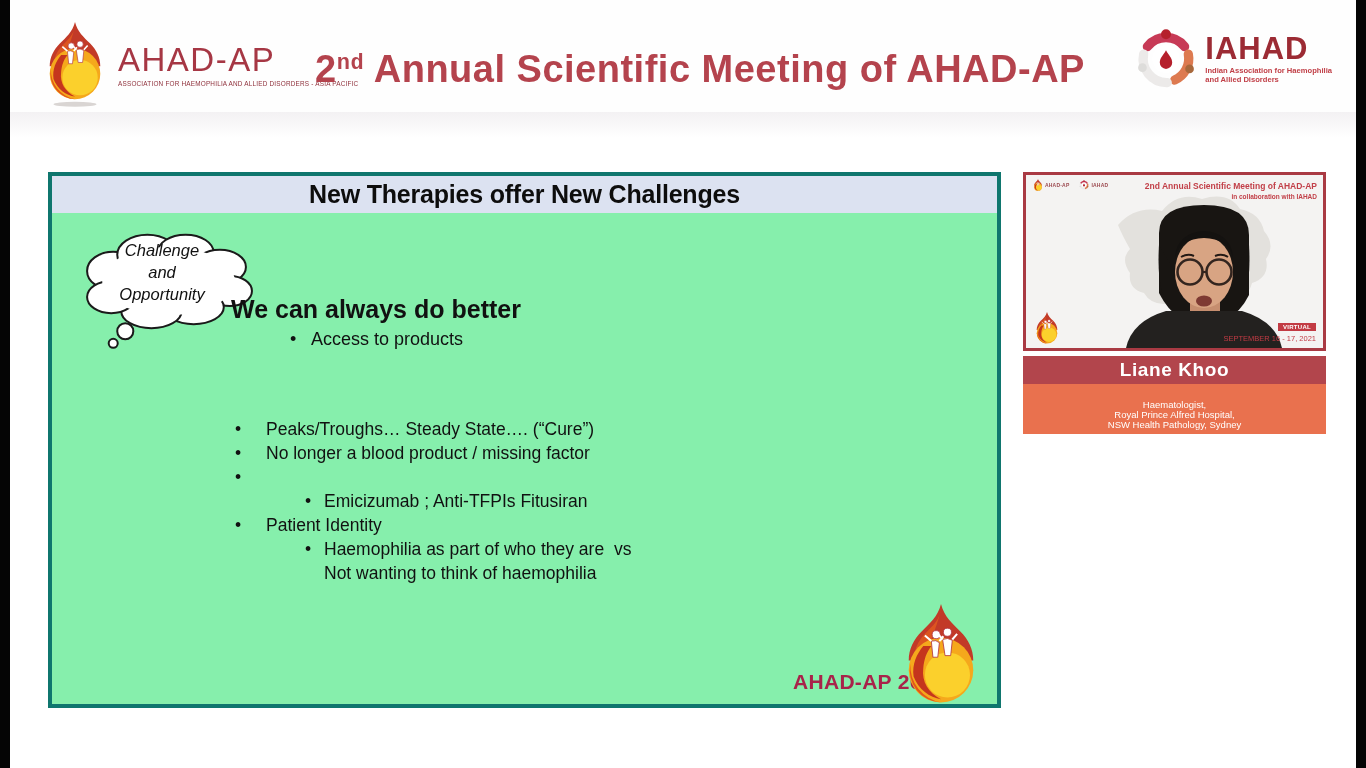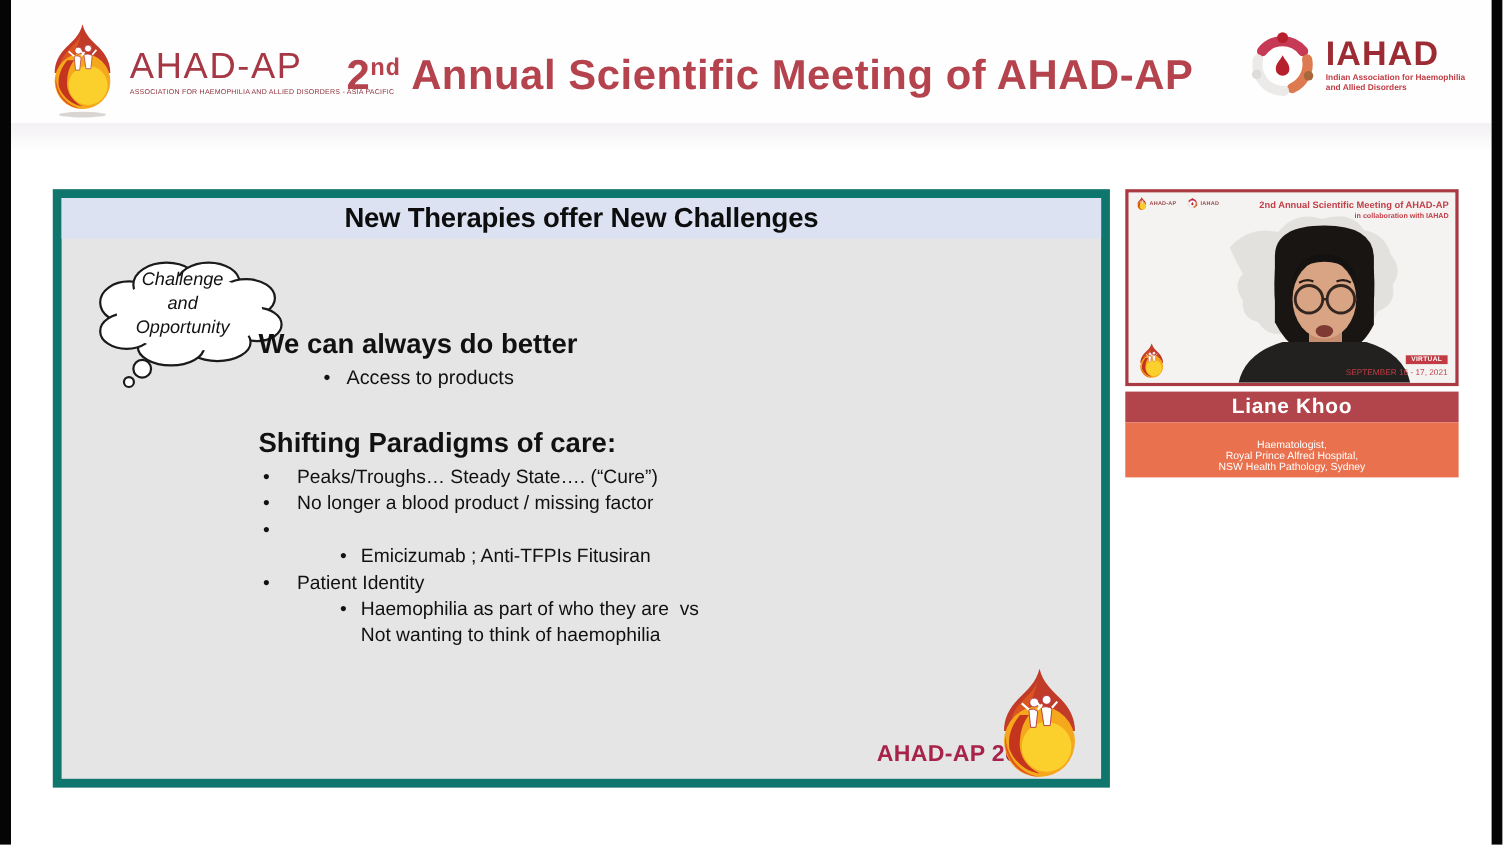--- a/index.html
+++ b/index.html
@@ -21,21 +21,21 @@
   .meeting-title{position:absolute;left:240px;top:48px;width:900px;text-align:center;
     font-size:38px;font-weight:700;color:#b4434d;letter-spacing:.5px;white-space:nowrap;}
   .meeting-title .sup{font-size:22px;position:relative;top:-13px;font-weight:700;font-family:Liberation Mono, monospace;}
   .iahad-logo{position:absolute;right:24px;top:28px;display:flex;align-items:center;gap:8px;}
   .iahad-logo svg{width:62px;height:62px;display:block;}
   .iahad-name{font-size:31px;font-weight:700;color:#9c2b34;letter-spacing:1px;line-height:30px;}
   .iahad-sub{font-size:7.6px;color:#c14048;font-weight:700;line-height:9px;margin-top:2px;}
 
   
   .slide{position:absolute;left:48px;top:172px;width:945px;height:528px;
-    background:#e5e5e5;border:8px solid #0f766e;}
+    background:#86efac;border:4px solid #0f766e;}
   .slide-titlebar{position:absolute;left:0;top:0;width:100%;height:37px;background:#dce2f1;
     display:flex;align-items:center;justify-content:center;}
   .slide-titlebar h1{margin:0;font-size:25px;font-weight:700;color:#0d0d0d;letter-spacing:-.2px;}
 
   .thought-bubble{position:absolute;left:21px;top:46px;width:186px;height:130px;}
   .thought-bubble svg{position:absolute;inset:0;width:100%;height:100%;}
   .bubble-text{position:absolute;left:14px;top:17px;width:150px;text-align:center;
     font-style:italic;font-size:16.5px;line-height:22px;color:#111;}
 
   .heading1{position:absolute;left:179px;top:119px;font-size:25px;font-weight:700;}
@@ -171,21 +171,20 @@
     </div>
   </div>
 
   <div class="heading1">We can always do better</div>
 
   <div class="sub-bullet-1">
     <span class="marker">•</span>
     <span>Access to products</span>
   </div>
 
-  <div class="heading2">Shifting Paradigms of care:</div>
 
   <div class="bullets">
     <div class="b-row lv1">
       <span class="marker">•</span>
       <span>Peaks/Troughs… Steady State…. (“</span><span class="it">Cure</span><span>”)</span>
     </div>
     <div class="b-row lv1">
       <span class="marker">•</span>
       <span>No longer a blood product / missing factor</span>
     </div>

